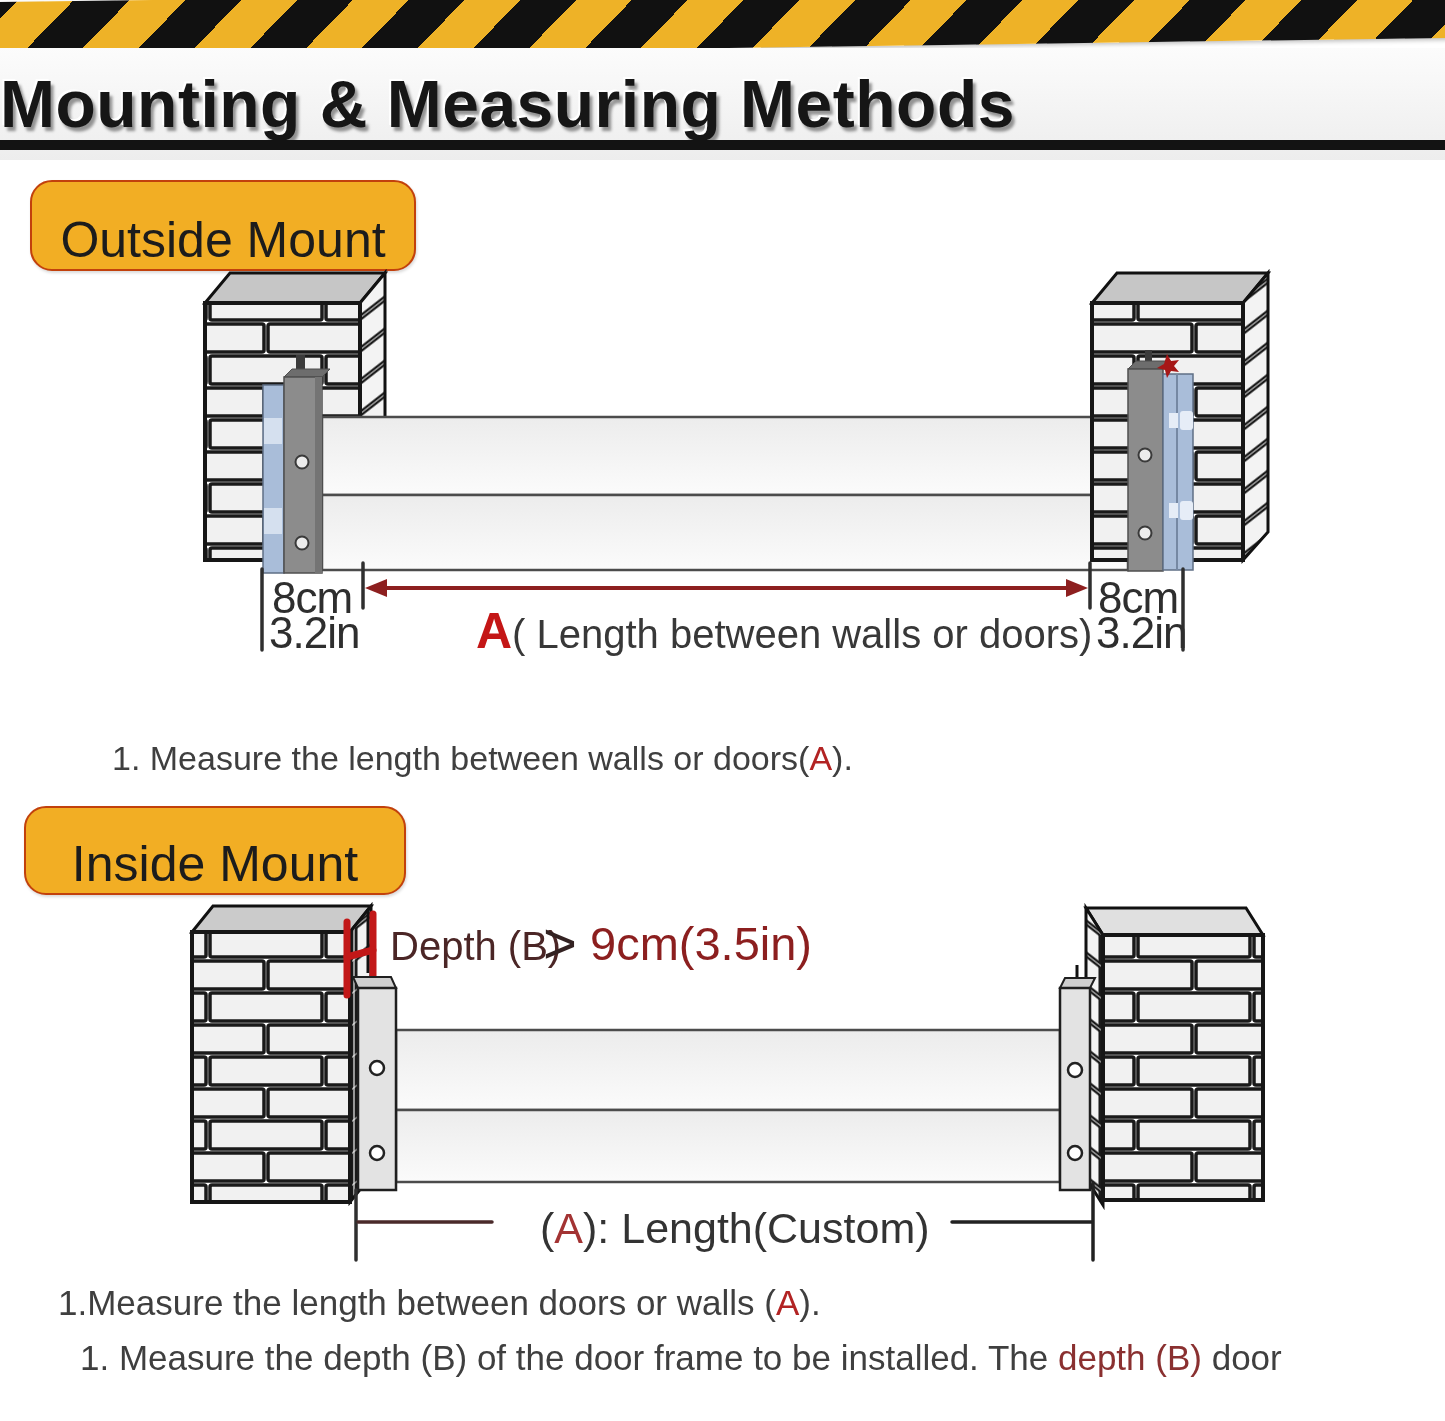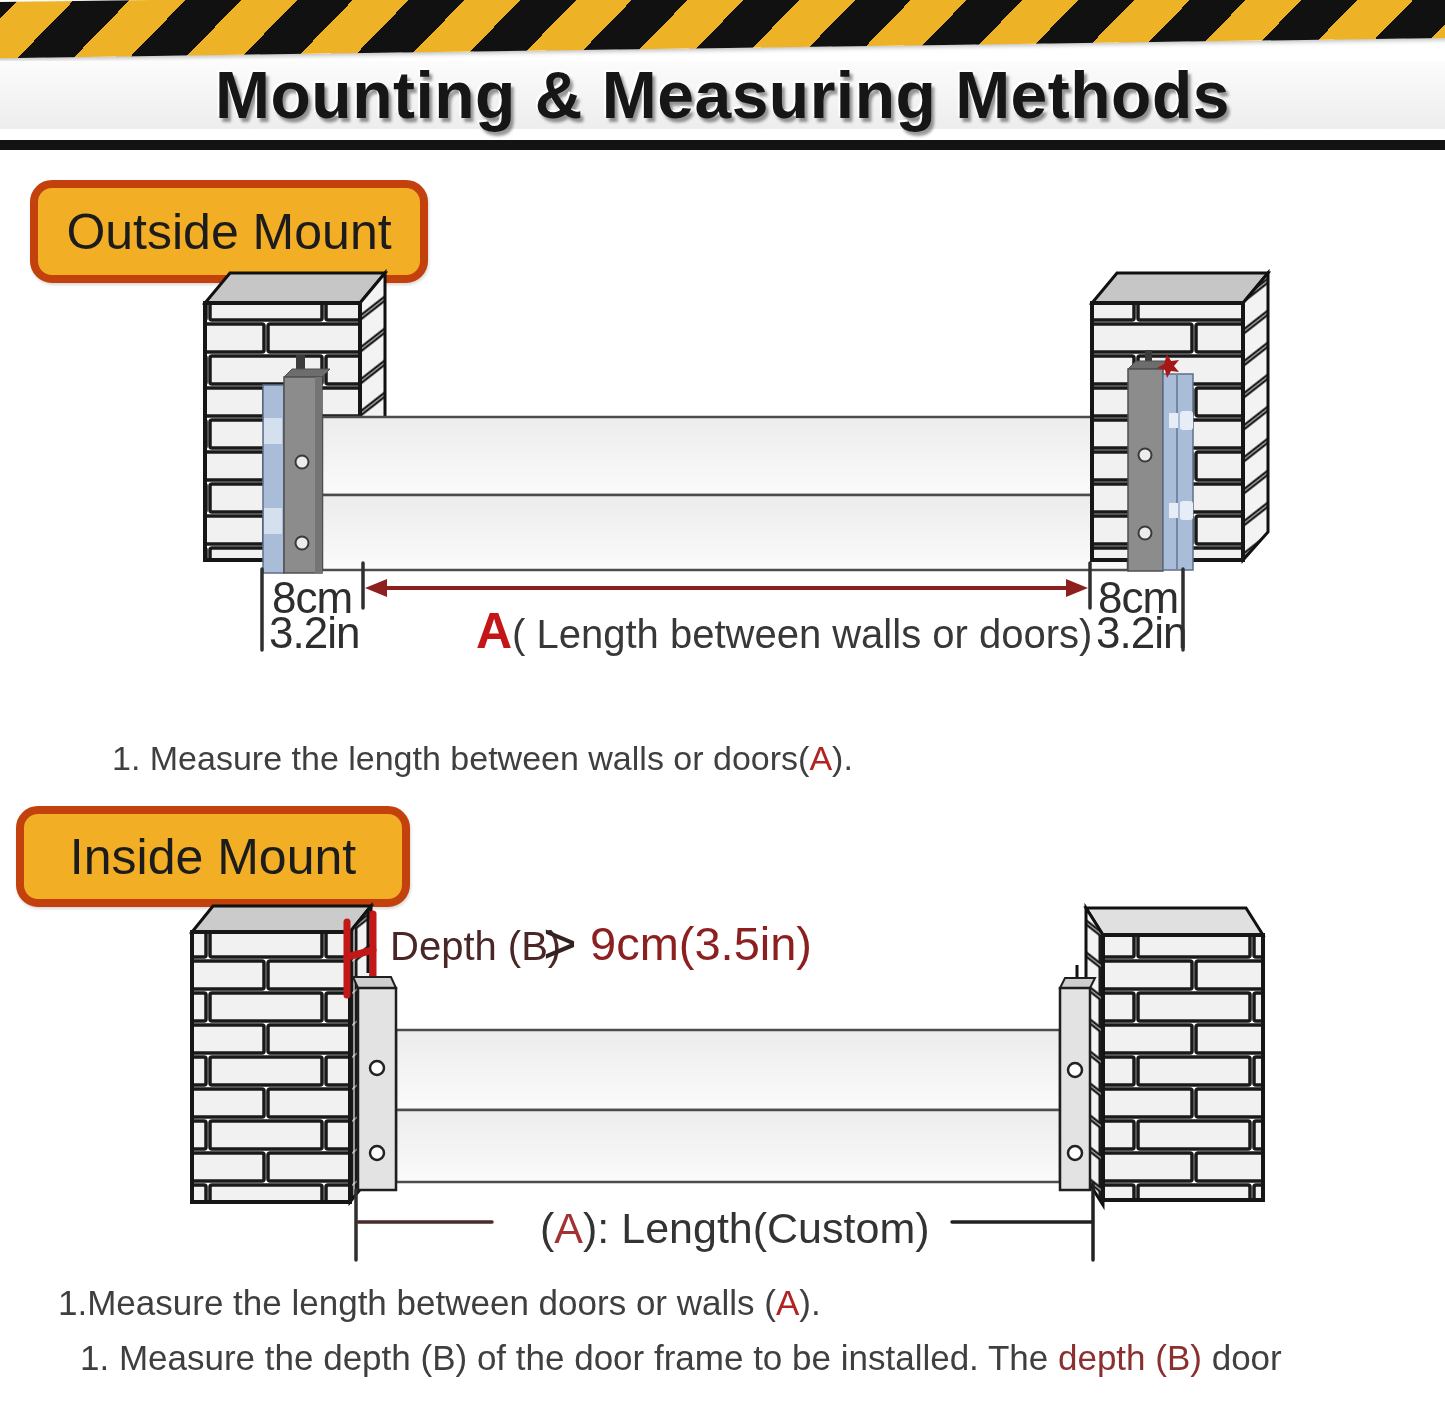--- a/index.html
+++ b/index.html
@@ -8,37 +8,37 @@
     background:#ffffff;font-family:"Liberation Sans", sans-serif;
   }
   
   .hazard-band{
     position:absolute;left:-40px;top:-8px;width:1530px;height:56px;
     transform:rotate(-0.8deg);
     background:repeating-linear-gradient(135deg,#111111 0 40px,#eeb227 40px 80px);
     box-shadow:0 2px 4px rgba(0,0,0,.25);
   }
   .title-band{
-    position:absolute;left:0;top:61px;width:1445px;height:68px;
+    position:absolute;left:0;top:48px;width:1445px;height:112px;
     background:linear-gradient(#fcfcfc,#ededed);
-    display:flex;align-items:center;justify-content:center;
+    display:flex;align-items:center;
   }
   .title-band h1{
     margin:0;font-size:66px;font-weight:bold;color:#161616;letter-spacing:0.5px;
     text-shadow:-2px -2px 0 rgba(255,255,255,.95), 3px 4px 3px rgba(0,0,0,.40);
   }
   .black-bar{position:absolute;left:0;top:140px;width:1445px;height:10px;background:#131313;}
   
   .badge{
-    position:absolute;background:#f2ae24;border:8px solid #c2410c;border-radius:22px;
-    display:flex;align-items:center;justify-content:center;
+    position:absolute;background:#f2ae24;border:2px solid #c2410c;border-radius:22px;
+    display:flex;align-items:flex-end;justify-content:center;
     color:#1c1c1c;font-size:50px;box-shadow:1px 2px 3px rgba(0,0,0,.15);
   }
   .badge.outside{left:30px;top:180px;width:382px;height:87px;}
-  .badge.inside{left:16px;top:806px;width:378px;height:85px;}
+  .badge.inside{left:24px;top:806px;width:378px;height:85px;}
   
   .diagram{position:absolute;}
   #outside-diagram{left:150px;top:258px;}
   #inside-diagram{left:150px;top:895px;}
   
   .steps{position:absolute;color:#3f3f3f;font-size:34px;line-height:53px;white-space:nowrap;}
   .steps-outside{left:112px;top:732px;}
   .steps-inside{left:58px;top:1284px;font-size:35px;line-height:38px;}
   .steps-inside .row1{margin-bottom:17px;}
   .steps-inside .row2{margin-left:22px;}

